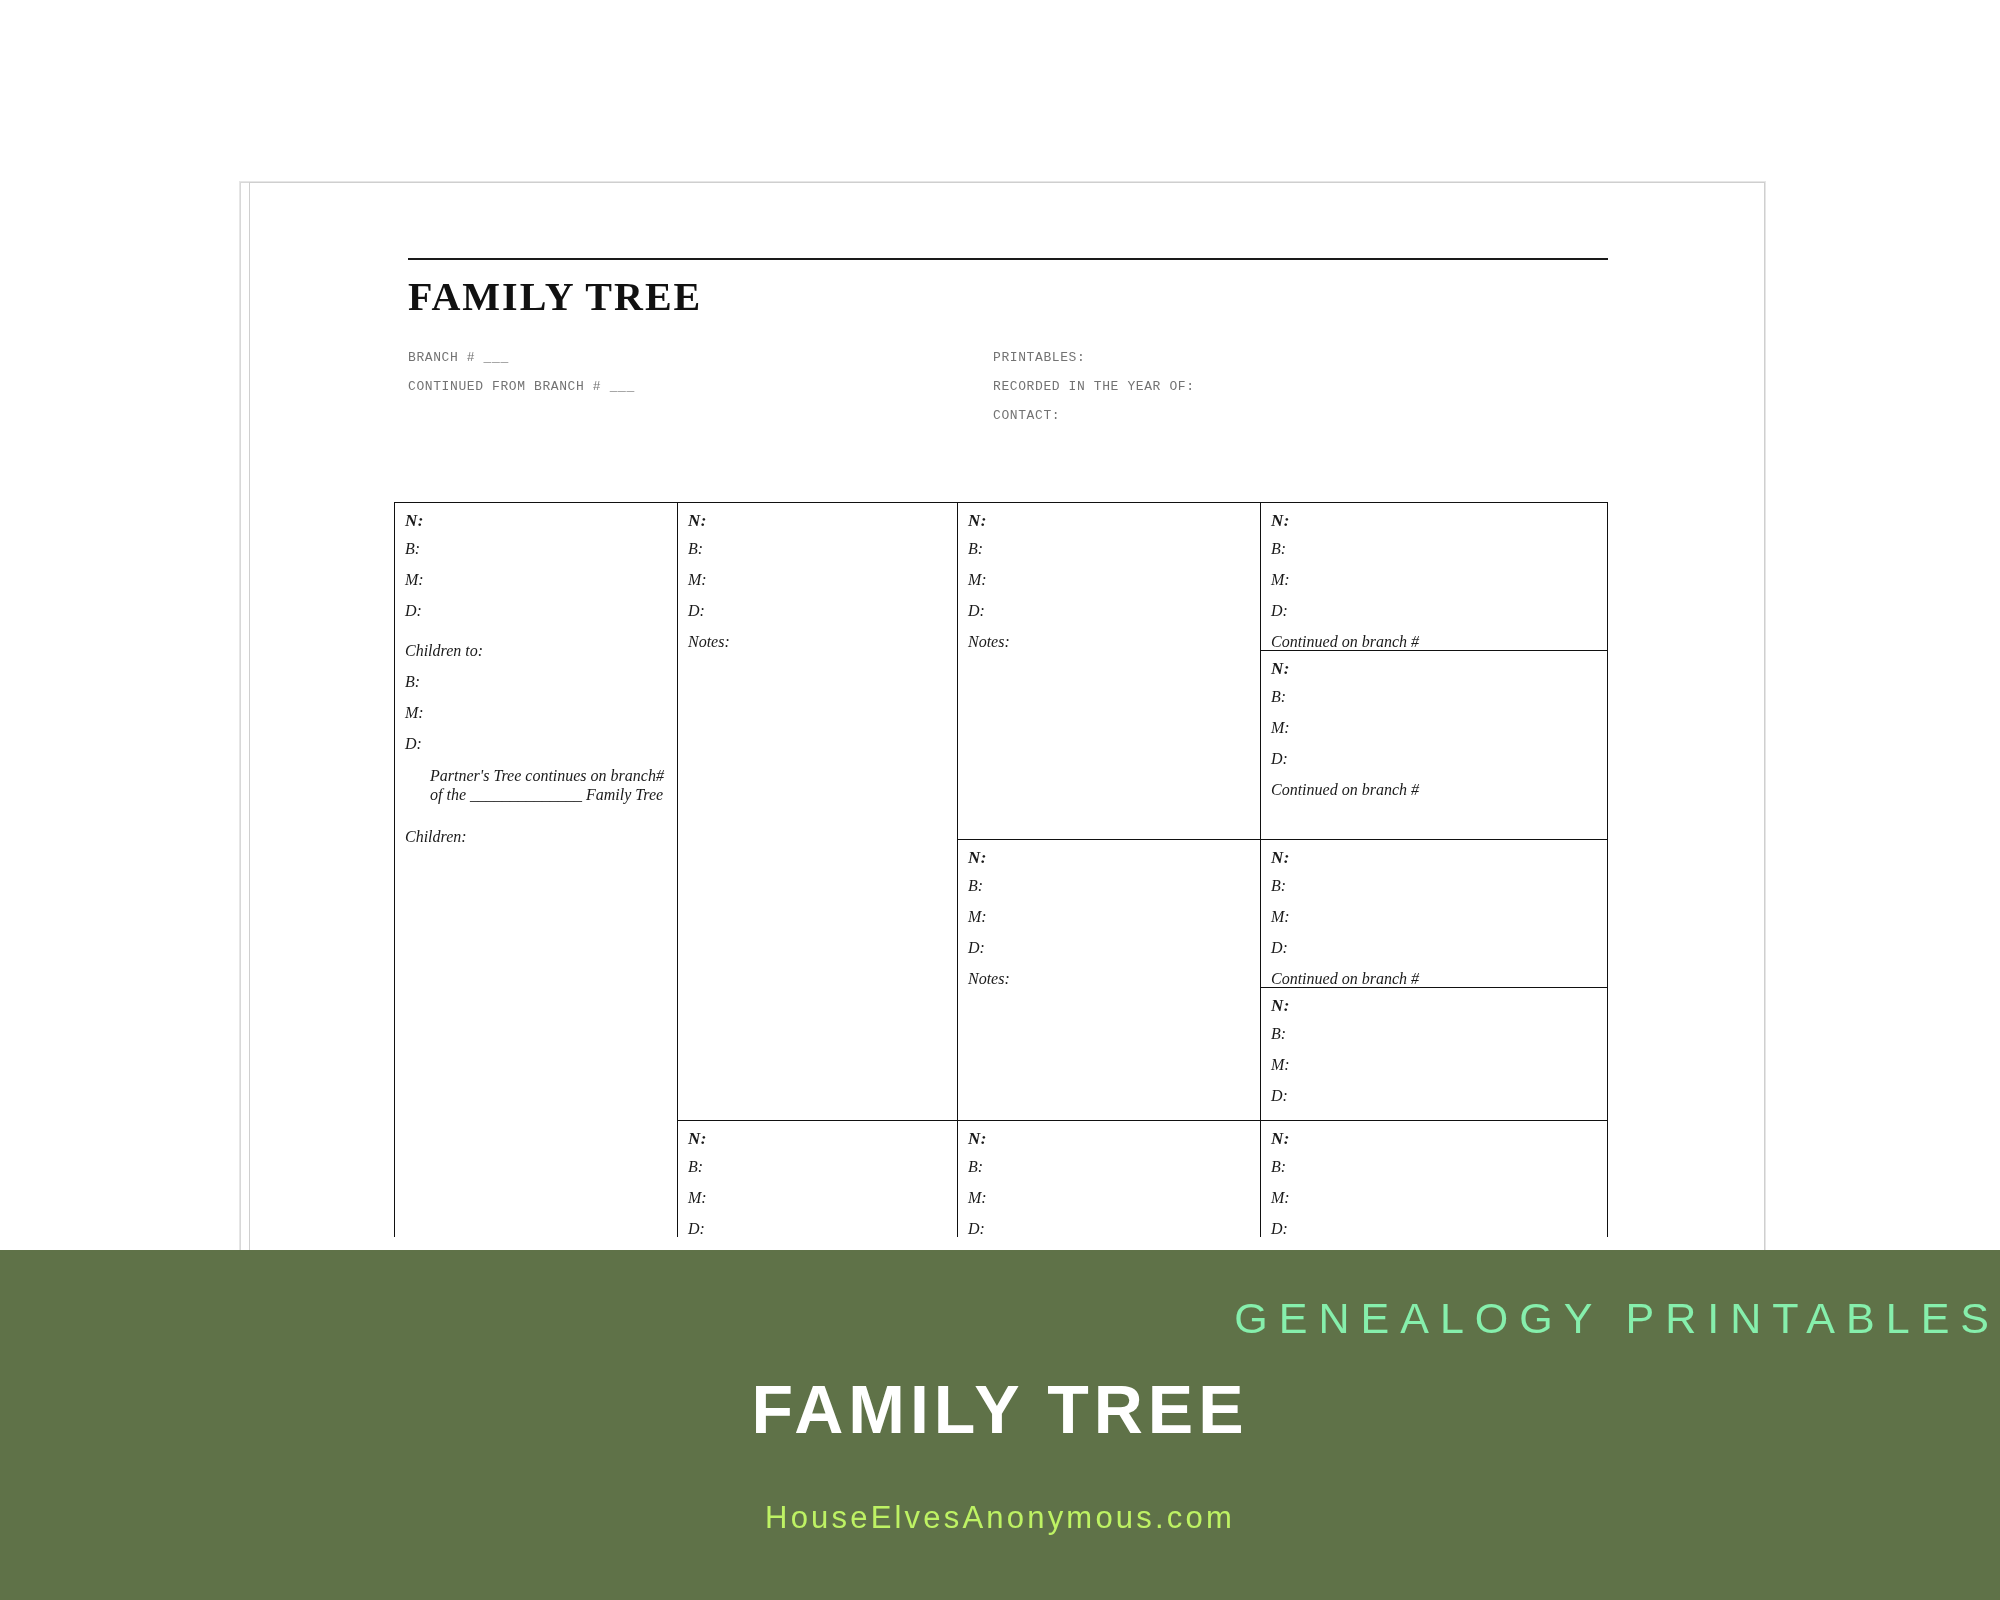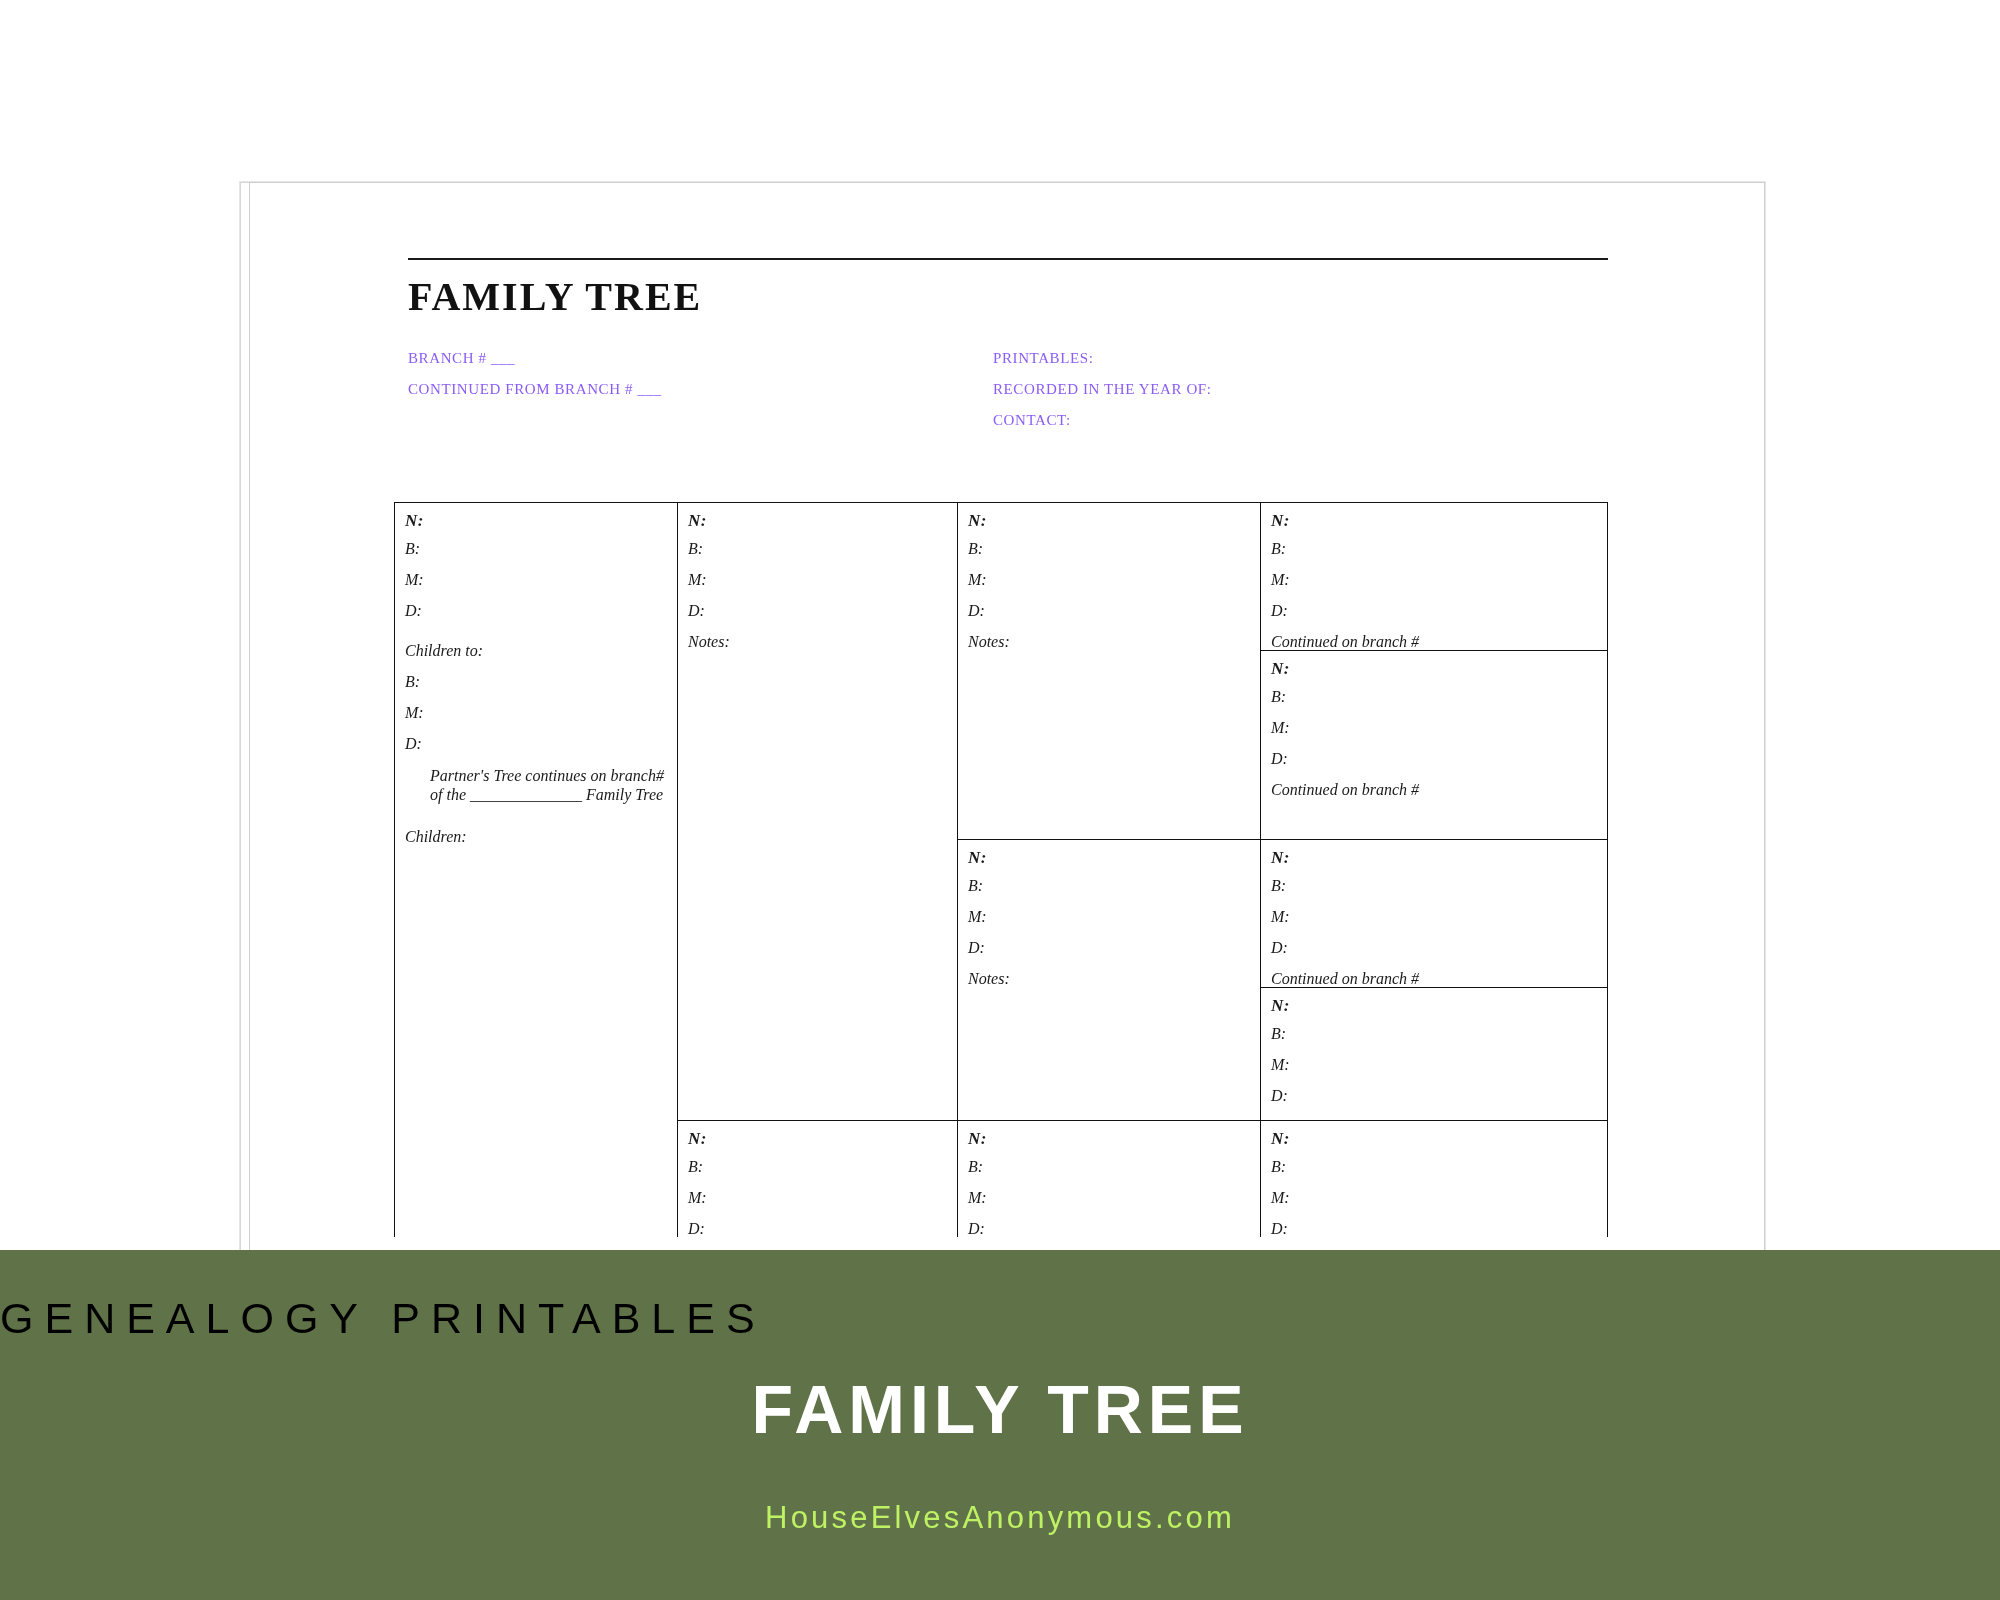--- a/index.html
+++ b/index.html
@@ -57,24 +57,24 @@
   }
 
   .meta-block {
     position: absolute;
     left: 408px; top: 350px;
     width: 1200px;
     display: flex;
   }
   .meta-col { width: 585px; }
   .meta-line {
-    font-family: Liberation Serif, serif;
-    font-size: 15px;
+    font-family: Liberation Mono, monospace;
+    font-size: 13px;
     letter-spacing: 0.6px;
-    color: #8b5cf6;
+    color: #737373;
     margin-bottom: 14px;
     white-space: nowrap;
   }
 
   
   .grid {
     position: absolute;
     left: 394px; top: 502px;
     width: 1214px;
     height: 735px;
@@ -118,22 +118,22 @@
   
   .banner {
     position: absolute;
     left: 0; top: 1250px;
     width: 2000px; height: 350px;
     background: #5f7248;
   }
   .banner-eyebrow {
     position: absolute;
     top: 44px; left: 0; right: 0;
-    text-align: left;
-    color: #000000;
+    text-align: right;
+    color: #86efac;
     font-family: "Liberation Sans", sans-serif;
     font-size: 43px;
     font-weight: 300;
     letter-spacing: 11px;
   }
   .banner-title {
     position: absolute;
     top: 120px; left: 0; right: 0;
     text-align: center;
     color: #ffffff;

